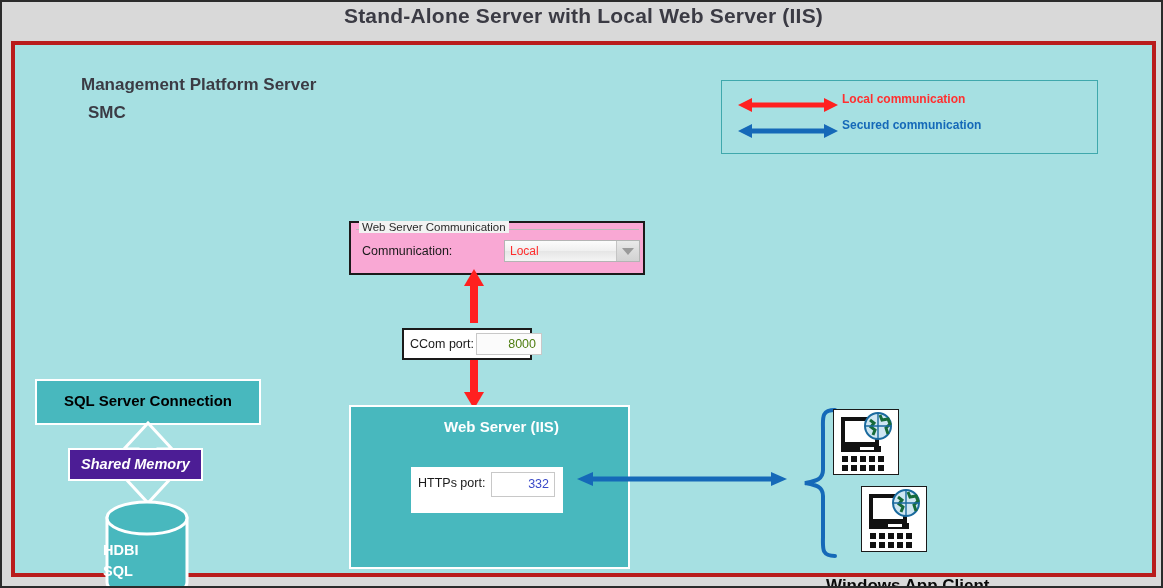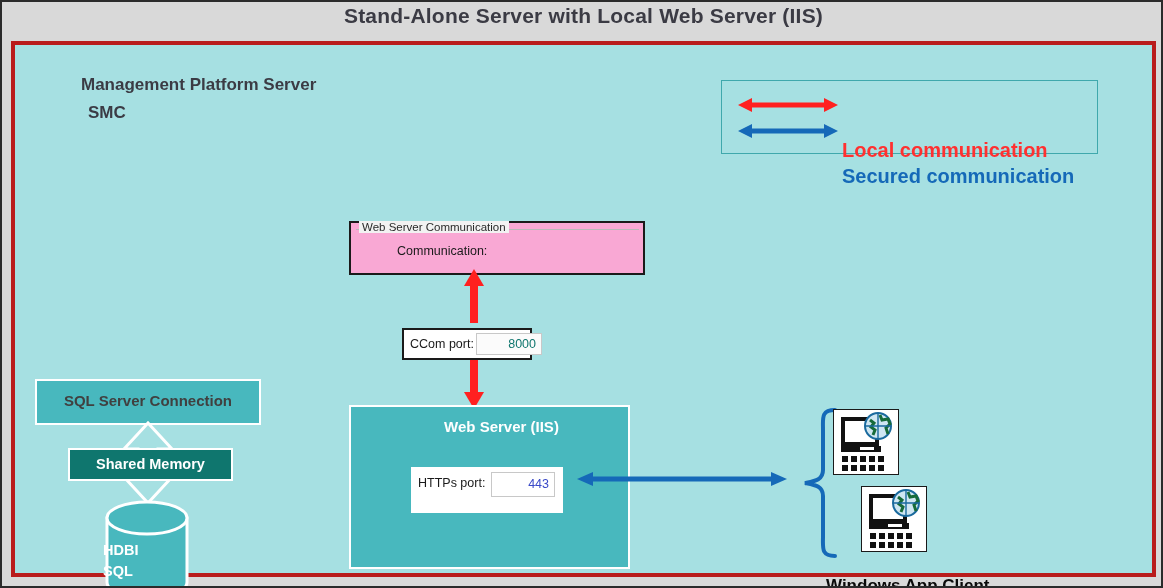--- a/index.html
+++ b/index.html
@@ -68,24 +68,23 @@
     width: 100%;
     height: 28px;
   }
   #legend-row-local { top: 10px; }
   #legend-row-secured { top: 36px; }
   .legend-arrow { position: absolute; left: 16px; top: 5px; }
   .legend-label {
     position: absolute;
     left: 120px;
     top: 1px;
-    font-size: 20px;
-    font-weight: bold;
-    white-space: nowrap;
-    margin-top: 47px;
+    font-size: 12px;
+    font-weight: bold;
+    white-space: nowrap;
   }
   .legend-label.local { color: #ff3030; }
   .legend-label.secured { color: #1569b8; text-align: center; }
 
   
   #webcomm-dialog {
     position: absolute;
     left: 334px;
     top: 176px;
     width: 296px;
@@ -112,21 +111,20 @@
     color: #2a2a2a;
     white-space: nowrap;
   }
   #webcomm-field-label {
     position: absolute;
     left: 6px;
     top: 14px;
     font-size: 12.5px;
     color: #1a1a1a;
     white-space: nowrap;
-    margin-left: 35px;
   }
   #communication-select {
     position: absolute;
     left: 148px;
     top: 10px;
     width: 136px;
     height: 22px;
     background: linear-gradient(to bottom, #fcfcfc 0%, #f0f0f0 48%, #e6e6e6 52%, #f4f4f4 100%);
     border: 1px solid #b4b4b4;
     box-sizing: border-box;
@@ -186,21 +184,21 @@
     height: 22px;
     background: #fbfbfb;
     border: 1px solid #c8c8c8;
     box-sizing: border-box;
   }
   #ccom-port-value {
     position: absolute;
     right: 5px;
     top: 3px;
     font-size: 12.5px;
-    color: #0f766e;
+    color: #4d7c0f;
   }
 
   
   #iis-box {
     position: absolute;
     left: 334px;
     top: 360px;
     width: 281px;
     height: 164px;
     background: #48b8be;
@@ -265,36 +263,37 @@
     box-sizing: border-box;
   }
   #sql-conn-label {
     position: absolute;
     left: 0;
     top: 11px;
     width: 100%;
     text-align: center;
     font-size: 15px;
     font-weight: bold;
-    color: #404040;
+    color: #000000;
   }
   #shared-memory-arrow {
     position: absolute;
     left: 101px;
     top: 376px;
   }
   #shared-memory-box {
     position: absolute;
     left: 53px;
     top: 403px;
-    width: 165px;
+    width: 135px;
     height: 33px;
-    background: #0f766e;
+    background: #4c1d95;
     border: 2px solid #ffffff;
     box-sizing: border-box;
+    font-style: italic;
   }
   #shared-memory-label {
     position: absolute;
     left: 0;
     top: 6px;
     width: 100%;
     text-align: center;
     font-size: 14.5px;
     font-weight: bold;
     color: #ffffff;
@@ -378,20 +377,26 @@
           </svg>
         </span>
         <span class="legend-label secured">Secured communication</span>
       </div>
     </div>
 
     <div id="webcomm-dialog">
       <div id="webcomm-groupbox">
         <span id="webcomm-group-label">Web Server Communication</span>
         <span id="webcomm-field-label">Communication:</span>
+        <div id="communication-select">
+          <span id="communication-value">Local</span>
+          <span id="communication-arrow-btn">
+            <span id="chevron-down-icon"></span>
+          </span>
+        </div>
       </div>
     </div>
 
     <span class="red-arrow-svg" id="red-arrow-up">
       <svg width="22" height="54" viewBox="0 0 22 54">
         <line x1="11" y1="54" x2="11" y2="14" stroke="#ff2020" stroke-width="8"></line>
         <polygon points="11,0 1,17 21,17" fill="#ff2020"></polygon>
       </svg>
     </span>
     <span class="red-arrow-svg" id="red-arrow-down">
@@ -406,21 +411,21 @@
       <span id="ccom-port-input">
         <span id="ccom-port-value">8000</span>
       </span>
     </div>
 
     <div id="iis-box">
       <div id="iis-title">Web Server (IIS)</div>
       <div id="https-port-box">
         <span id="https-port-label">HTTPs port:</span>
         <span id="https-port-input">
-          <span id="https-port-value">443</span>
+          <span id="https-port-value">332</span>
         </span>
       </div>
     </div>
 
     <div id="sql-conn-box">
       <div id="sql-conn-label">SQL Server Connection</div>
     </div>
 
     <span id="shared-memory-arrow">
       <svg width="64" height="84" viewBox="0 0 64 84">

